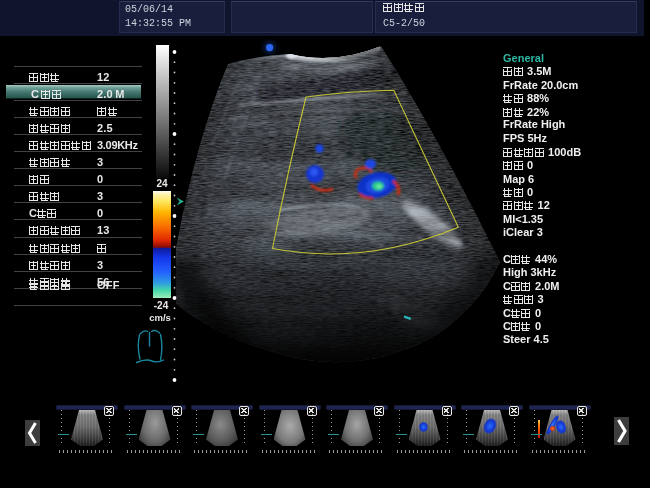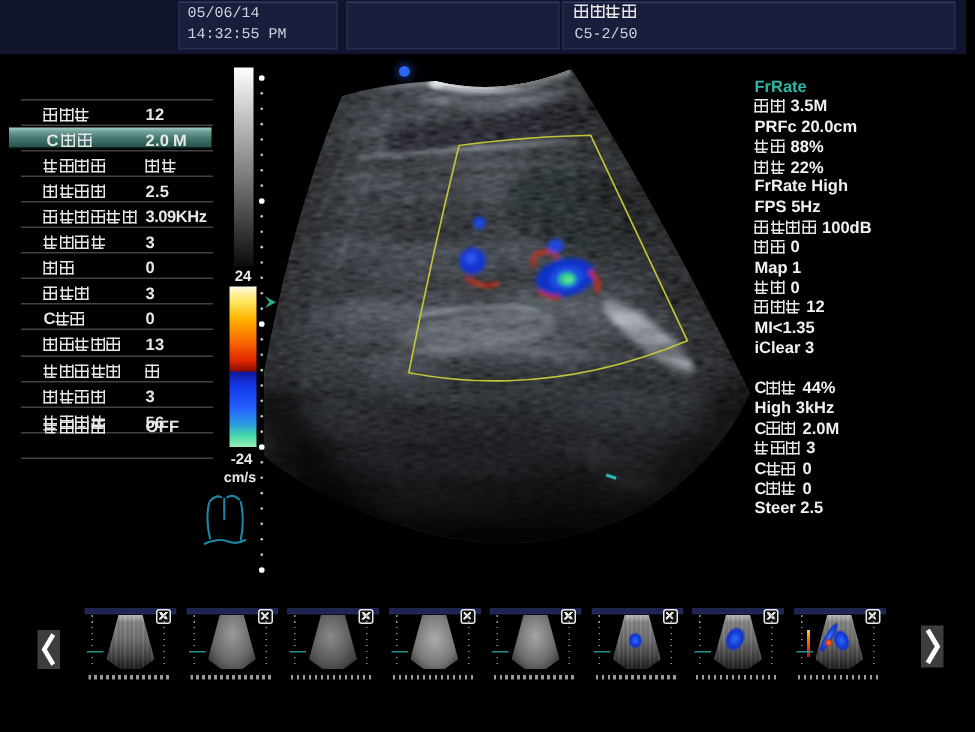--- a/index.html
+++ b/index.html
@@ -300,41 +300,41 @@
 <div class="prow" style="top:273px">
       <span class="plab"><span class="z v3"><i></i></span><span class="z"><i></i></span><span class="z v2"><i></i></span><span class="z v3"><i></i></span></span>
       <span class="pval">56</span>
     </div>
 <div class="prow" style="top:276px">
       <span class="plab"><span class="z v3"><i></i></span><span class="z"><i></i></span><span class="z v2"><i></i></span><span class="z"><i></i></span></span>
       <span class="pval">OFF</span>
     </div>
 </div>
 <div id="rpanel">
-<div class="rrow gen" style="top:0px">FrRate</div>
+<div class="rrow gen" style="top:0px">General</div>
 <div class="rrow" style="top:13.4px"><span class="z"><i></i></span><span class="z v2"><i></i></span> 3.5M</div>
-<div class="rrow" style="top:26.8px">PRFc 20.0cm</div>
+<div class="rrow" style="top:26.8px">FrRate 20.0cm</div>
 <div class="rrow" style="top:40.2px"><span class="z v3"><i></i></span><span class="z"><i></i></span> 88%</div>
 <div class="rrow" style="top:53.6px"><span class="z v2"><i></i></span><span class="z v3"><i></i></span> 22%</div>
 <div class="rrow" style="top:66px">FrRate High</div>
 <div class="rrow" style="top:80.4px">FPS 5Hz</div>
 <div class="rrow" style="top:93.8px"><span class="z"><i></i></span><span class="z v3"><i></i></span><span class="z v2"><i></i></span><span class="z"><i></i></span> 100dB</div>
 <div class="rrow" style="top:107.2px"><span class="z v2"><i></i></span><span class="z"><i></i></span> 0</div>
-<div class="rrow" style="top:120.6px">Map 1</div>
+<div class="rrow" style="top:120.6px">Map 6</div>
 <div class="rrow" style="top:134px"><span class="z v3"><i></i></span><span class="z v2"><i></i></span> 0</div>
 <div class="rrow" style="top:147.4px"><span class="z"><i></i></span><span class="z v2"><i></i></span><span class="z v3"><i></i></span> 12</div>
 <div class="rrow" style="top:160.8px">MI&lt;1.35</div>
 <div class="rrow" style="top:174.2px">iClear 3</div>
 <div class="rrow" style="top:201px">C<span class="z v2"><i></i></span><span class="z v3"><i></i></span> 44%</div>
 <div class="rrow" style="top:214.4px">High 3kHz</div>
 <div class="rrow" style="top:227.8px">C<span class="z"><i></i></span><span class="z v2"><i></i></span> 2.0M</div>
 <div class="rrow" style="top:241.2px"><span class="z v3"><i></i></span><span class="z"><i></i></span><span class="z v2"><i></i></span> 3</div>
 <div class="rrow" style="top:254.6px">C<span class="z v3"><i></i></span><span class="z"><i></i></span> 0</div>
 <div class="rrow" style="top:268px">C<span class="z v2"><i></i></span><span class="z v3"><i></i></span> 0</div>
-<div class="rrow" style="top:281.4px">Steer 2.5</div>
+<div class="rrow" style="top:281.4px">Steer 4.5</div>
 </div>
 <div id="thumbs">
 <div class="arrowbox" style="left:24.5px;top:420px;"><svg width="15" height="26">
         <polyline points="10.5,3 4.5,13 10.5,23" fill="none" stroke="#fff" stroke-width="3"></polyline>
       </svg></div>
 <div class="arrowbox" style="left:613.5px;top:417px;height:28px;"><svg width="15" height="28">
         <polyline points="4.5,3 11,14 4.5,25" fill="none" stroke="#fff" stroke-width="3.2"></polyline>
       </svg></div>
 <div class="thumb" style="left:57px">
       <div class="tbar"></div>

